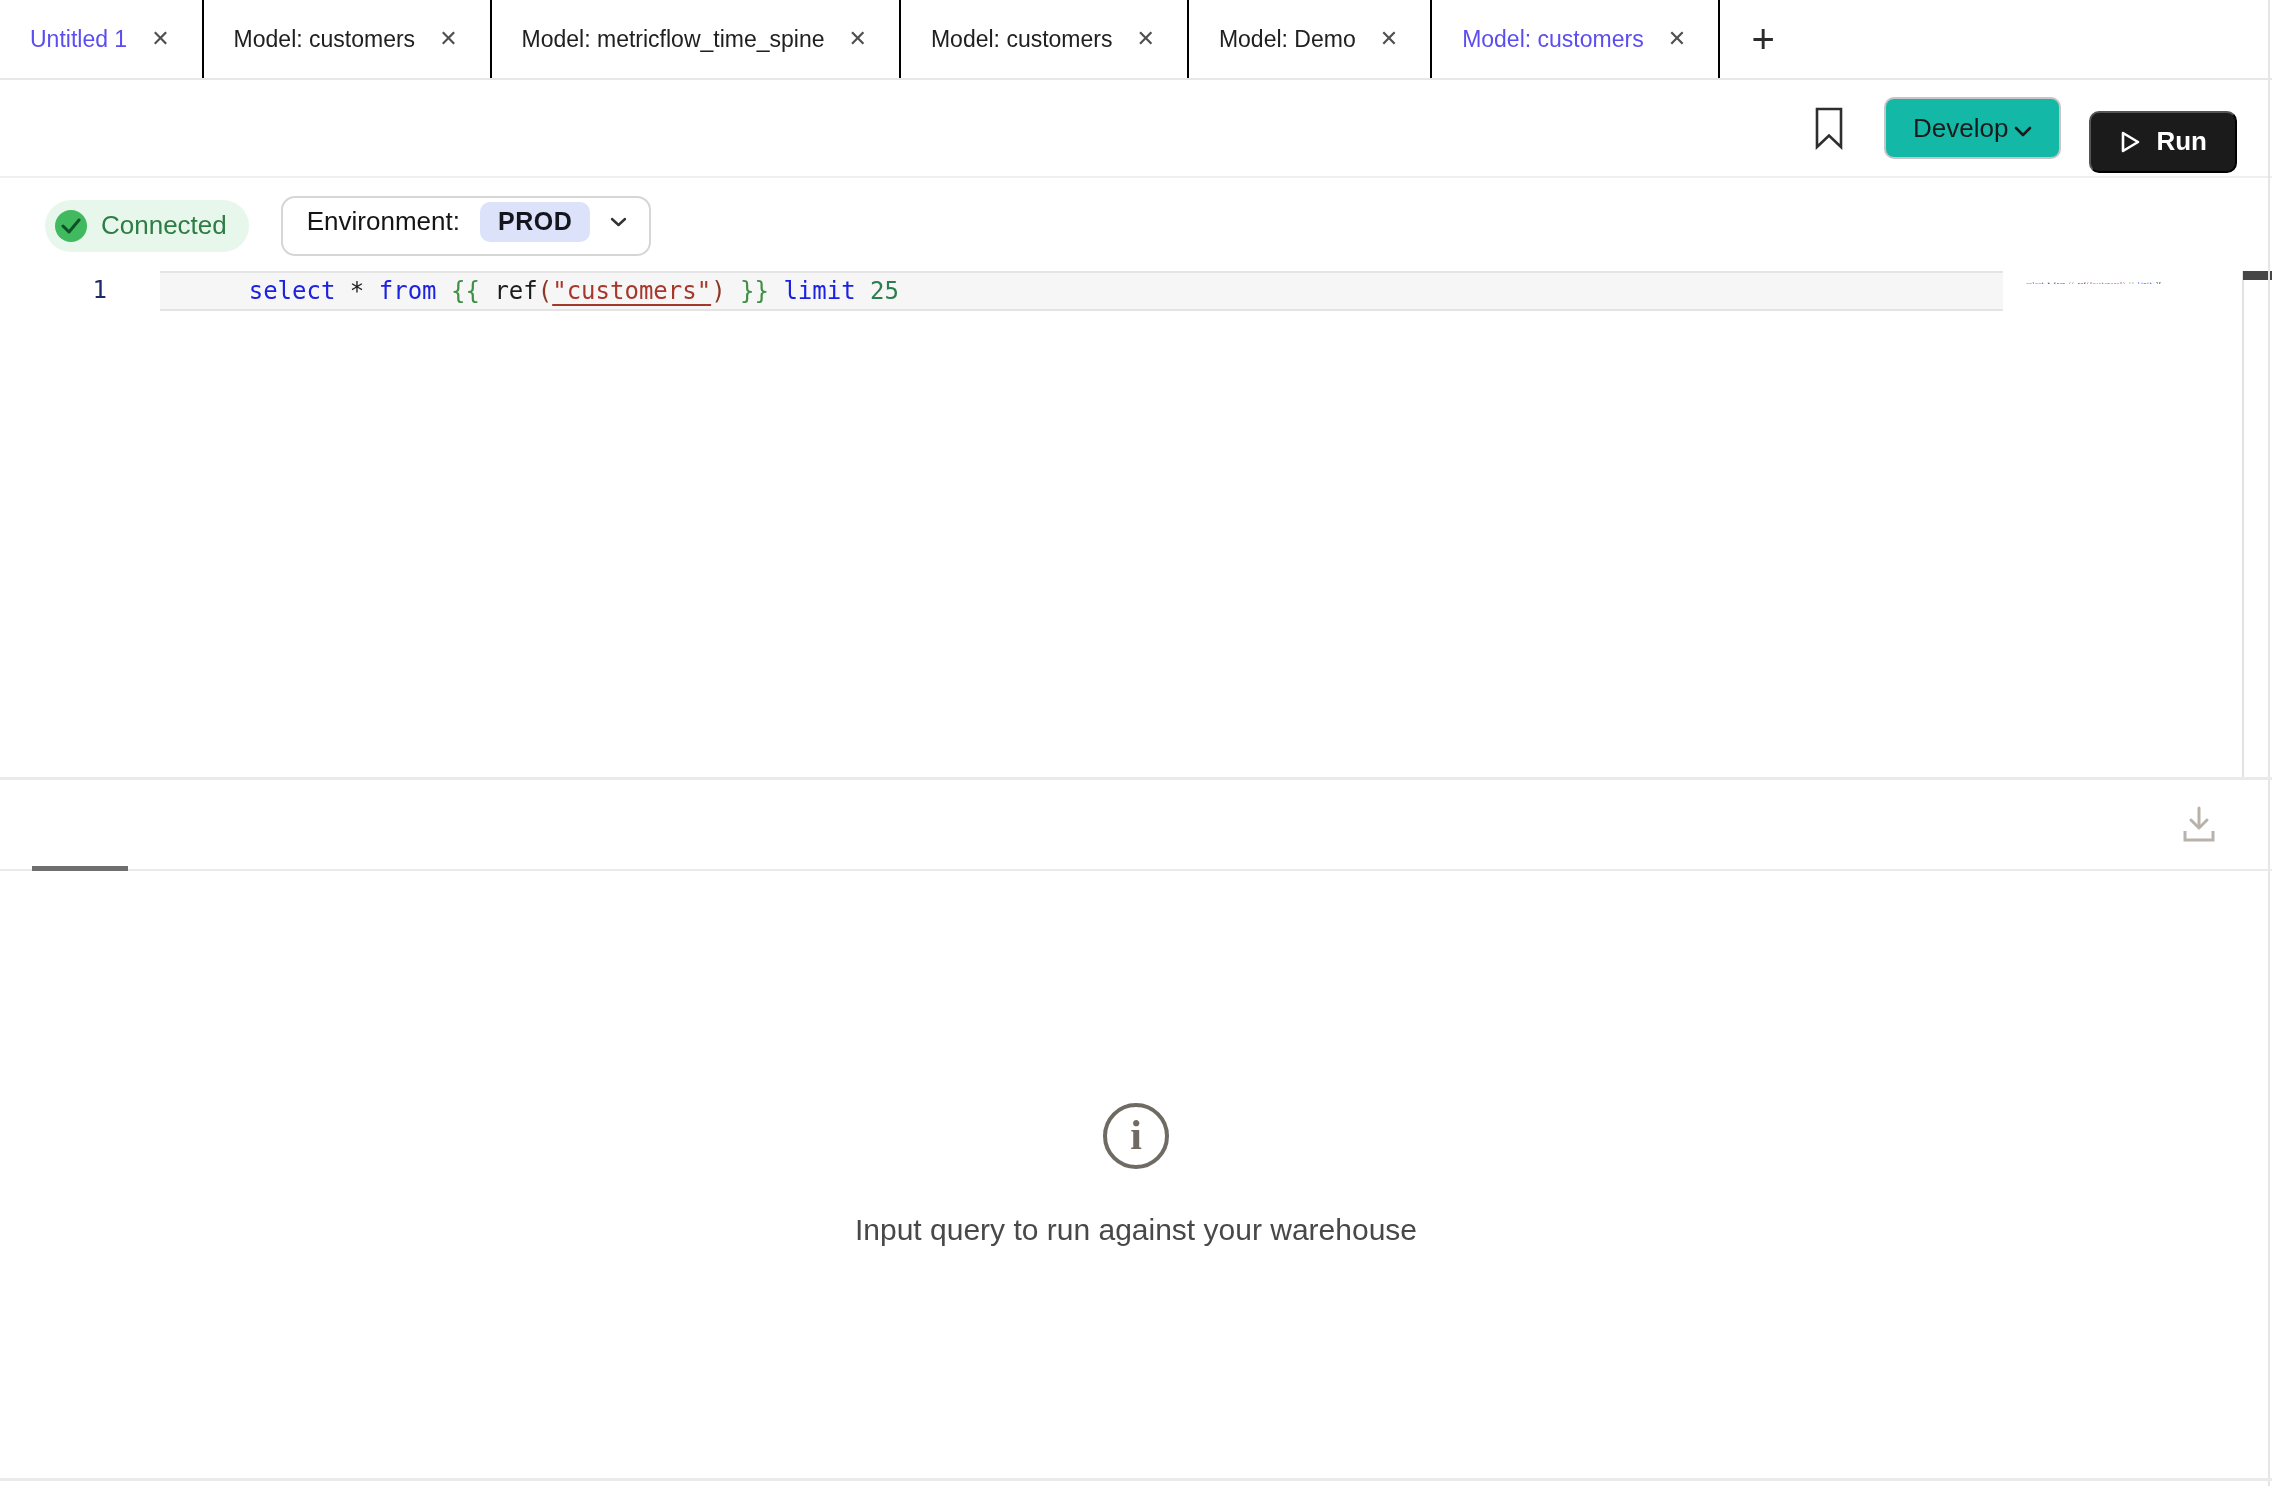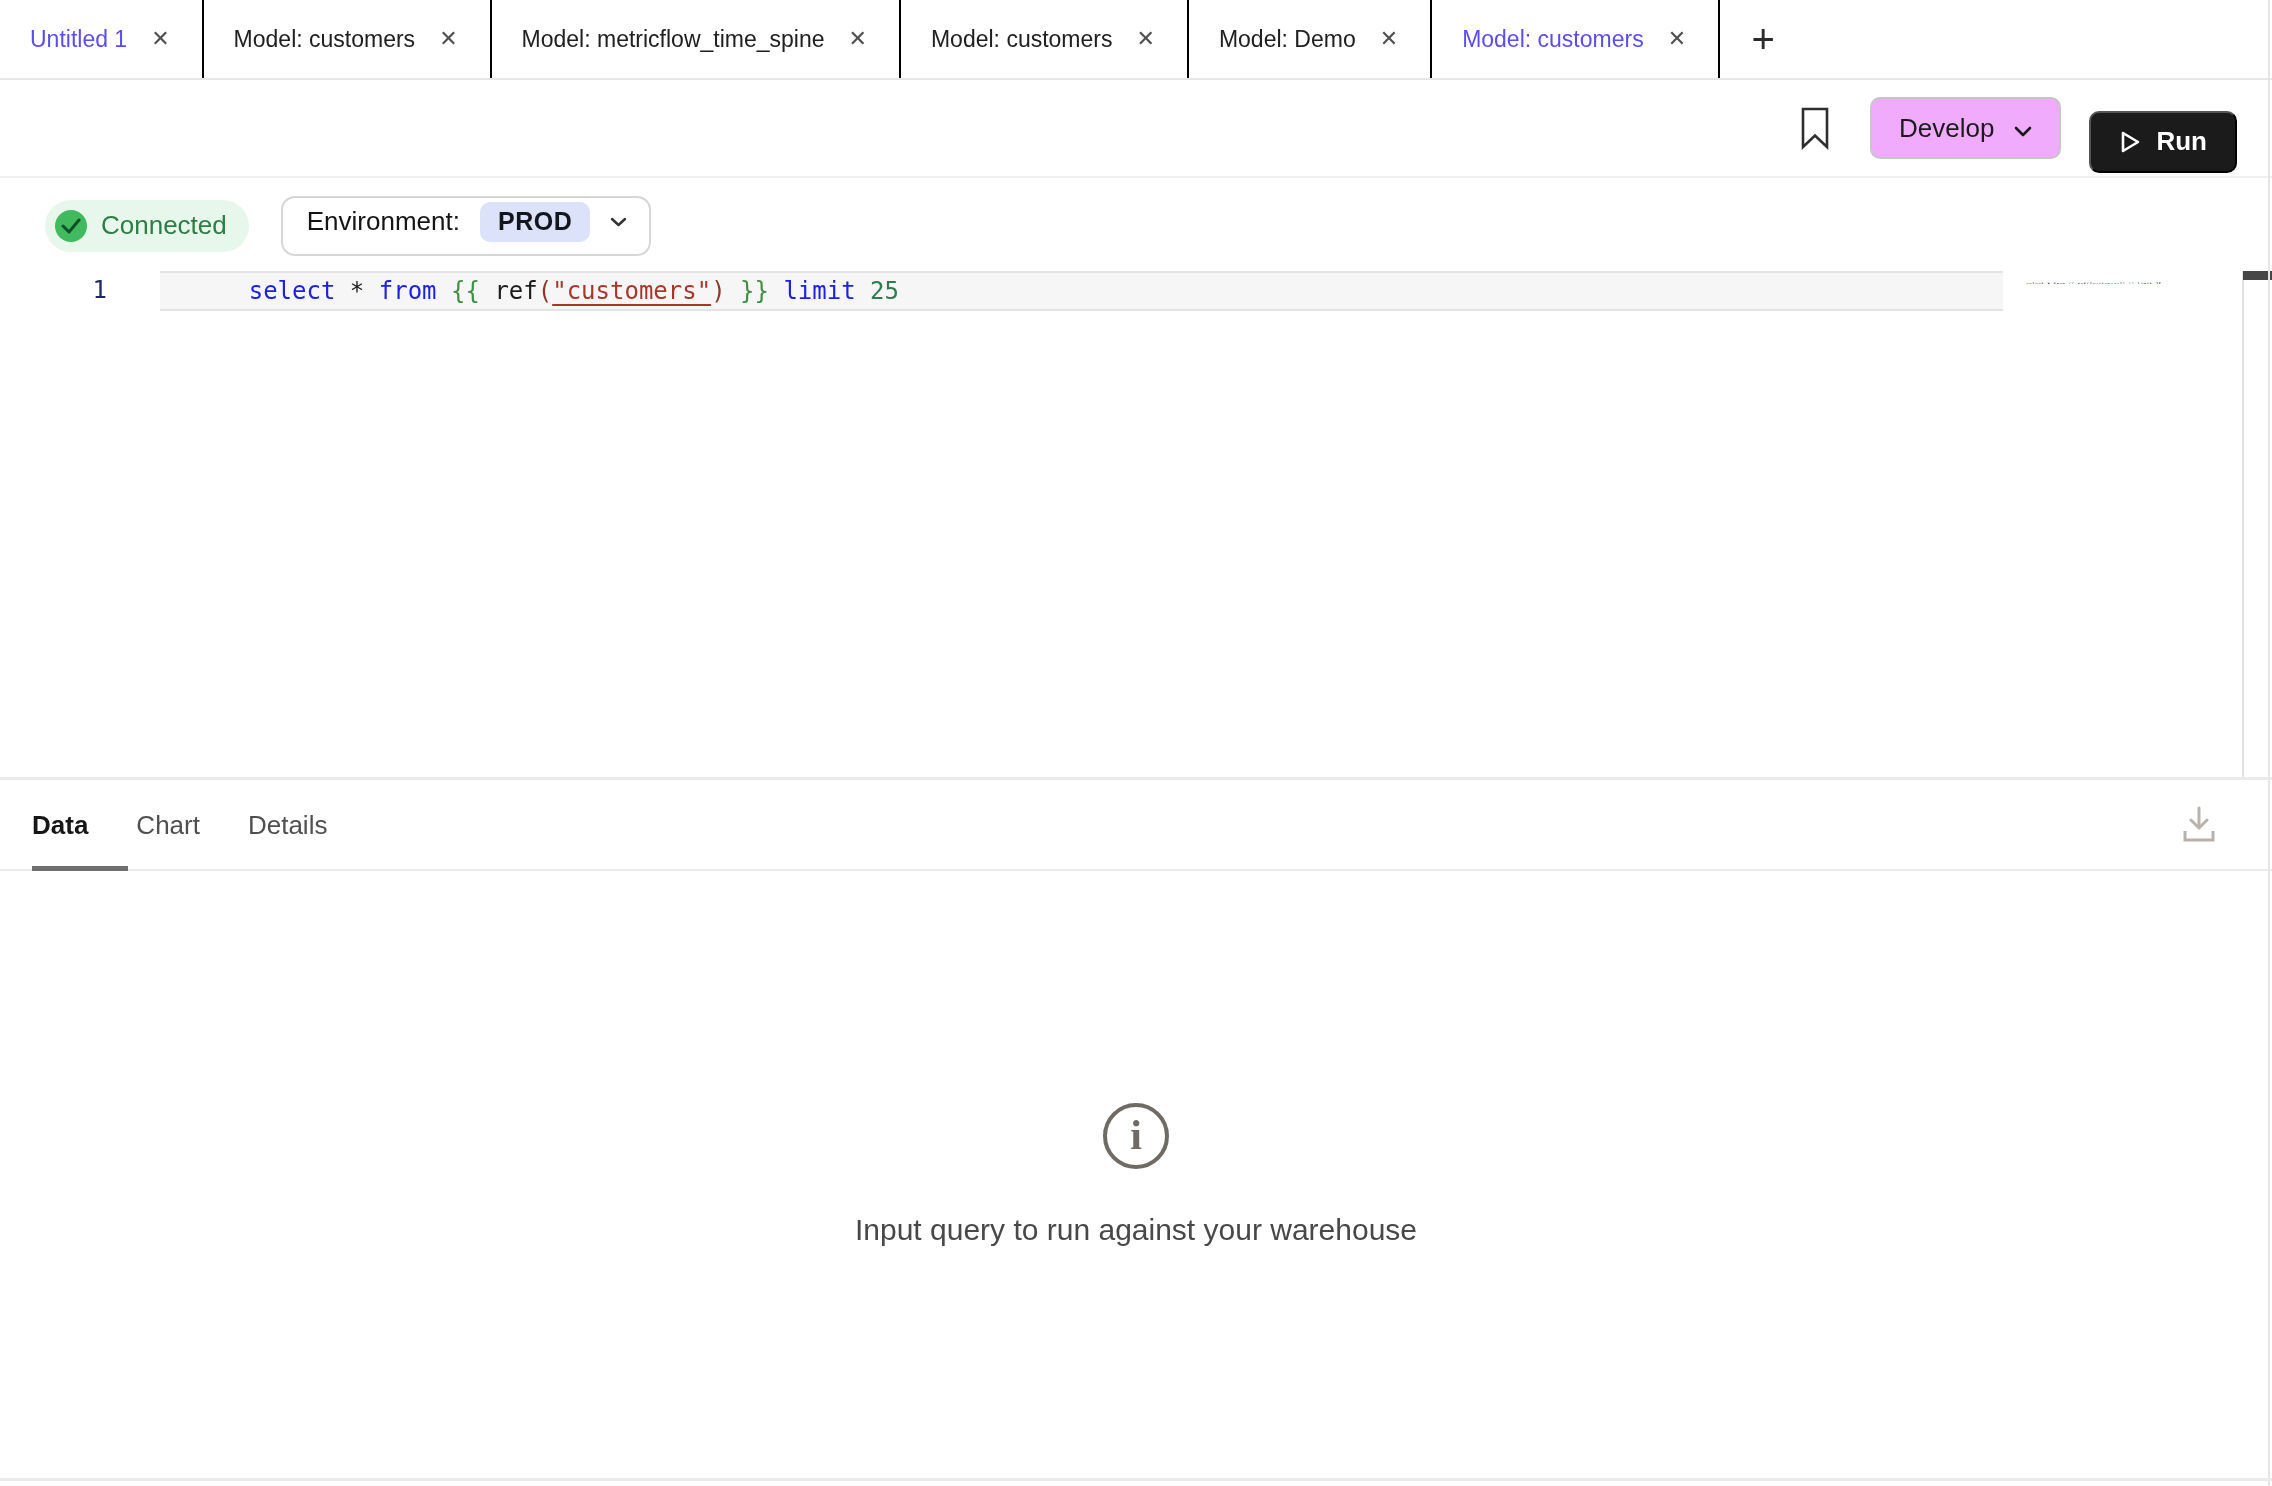--- a/index.html
+++ b/index.html
@@ -33,23 +33,23 @@
 
   
   .toolbar {
     position:absolute; top:80px; left:0; width:100%; height:98px;
     border-bottom:2px solid #efefef;
     display:flex; align-items:center; justify-content:flex-end;
     padding-right:35px; gap:28px;
   }
   .bookmark-btn { display:flex; align-items:center; padding:4px; margin-right:8px; }
   .btn-develop {
-    height:62px; display:flex; align-items:center; gap:20px;
+    height:62px; display:flex; align-items:center; gap:6px;
     padding:0 27px; border:2px solid #c6c6c6; border-radius:10px;
-    background:#f0abfc; font-size:26px; color:#1b1b1b;
+    background:#14b8a6; font-size:26px; color:#1b1b1b;
   }
   .btn-run {
     height:62px; display:flex; align-items:center; gap:15px;
     padding:0 28px; border-radius:10px; background:#1b1b1b;
     color:#fff; font-size:26px; font-weight:600;margin-top:27px;
   }
 
   
   .status-row {
     position:absolute; top:178px; left:7px; width:100%; height:95px;
@@ -235,25 +235,20 @@
       <span class="tk-kw">select </span><span class="tk-pl">* </span><span class="tk-kw">from </span><span class="tk-br">{{ </span><span class="tk-pl">ref</span><span class="tk-pn">(</span><span class="tk-str">"customers"</span><span class="tk-pn">)</span><span class="tk-pl"> </span><span class="tk-br">}} </span><span class="tk-kw">limit </span><span class="tk-num">25</span>
     </div>
   </div>
 
   <div class="editor-scroll-track"></div>
   <div class="editor-scroll-thumb"></div>
   <div class="right-edge"></div>
 
   <div class="split-divider"></div>
 
-  <div class="results-tabs">
-    <span class="rtab active">Data</span>
-    <span class="rtab">Chart</span>
-    <span class="rtab">Details</span>
-  </div>
   <div class="rtabs-border"></div>
   <div class="rtab-underline"></div>
 
   <span class="download-btn">
     <svg width="38" height="42" viewBox="0 0 38 42">
       <path d="M19 4 v19" fill="none" stroke="#b9b2ab" stroke-width="3" stroke-linecap="round"></path>
       <path d="M11 16 l8 8 l8 -8" fill="none" stroke="#b9b2ab" stroke-width="3" stroke-linecap="round" stroke-linejoin="round"></path>
       <path d="M5 27 v9 h28 v-9" fill="none" stroke="#b9b2ab" stroke-width="3" stroke-linejoin="miter"></path>
     </svg>
   </span>

